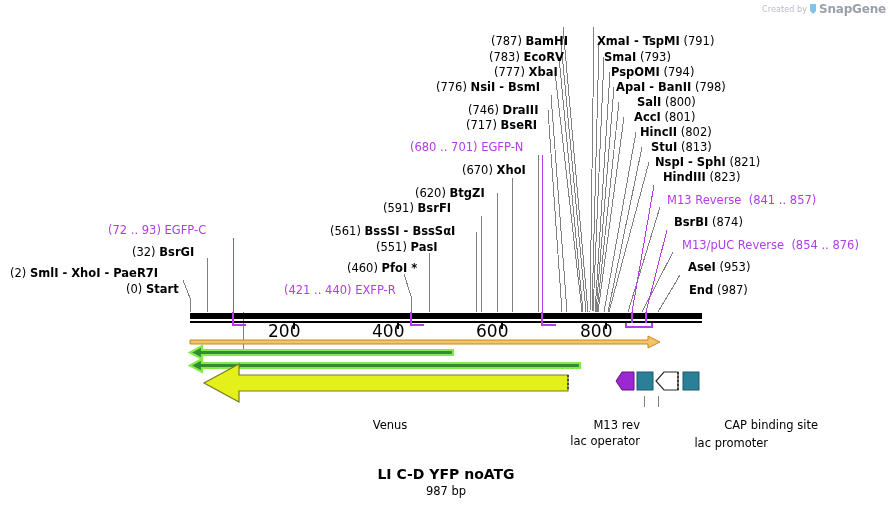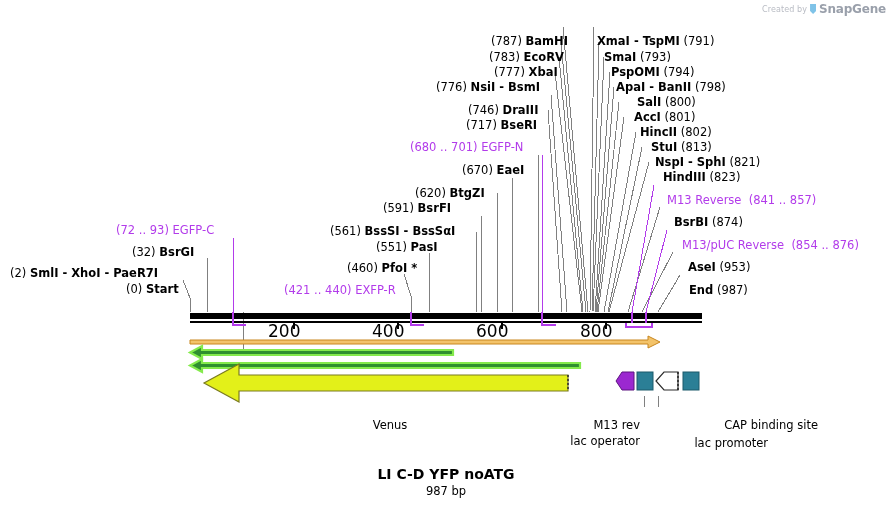--- a/index.html
+++ b/index.html
@@ -88,28 +88,28 @@
     <path d="M542,312 L542,155"></path>
     <path d="M632,312 L654,185"></path>
     <path d="M646,312 L667,230"></path>
   </g>
 </svg>
 
 <div id="labels-left">
   <div class="abs lbl" style="left:10px;top:267px"><span class="pos">(2)</span> <span class="enz">SmlI  -  XhoI  -  PaeR7I</span></div>
   <div class="abs lbl" style="left:126px;top:283px"><span class="pos">(0)</span> <span class="ital">Start</span></div>
   <div class="abs lbl" style="left:132px;top:246px"><span class="pos">(32)</span> <span class="enz">BsrGI</span></div>
-  <div class="abs lbl feat" style="left:116px;top:224px"><span class="pos">(72 .. 93)</span> <span class="enz">EGFP-C</span></div>
+  <div class="abs lbl feat" style="left:108px;top:224px"><span class="pos">(72 .. 93)</span> <span class="enz">EGFP-C</span></div>
   <div class="abs lbl feat" style="left:284px;top:284px"><span class="pos">(421 .. 440)</span> <span class="enz">EXFP-R</span></div>
   <div class="abs lbl" style="left:347px;top:262px"><span class="pos">(460)</span> <span class="enz">PfoI *</span></div>
   <div class="abs lbl" style="left:376px;top:241px"><span class="pos">(551)</span> <span class="enz">PasI</span></div>
   <div class="abs lbl" style="left:330px;top:225px"><span class="pos">(561)</span> <span class="enz">BssSI  -  BssSαI</span></div>
   <div class="abs lbl" style="left:383px;top:202px"><span class="pos">(591)</span> <span class="enz">BsrFI</span></div>
   <div class="abs lbl" style="left:415px;top:187px"><span class="pos">(620)</span> <span class="enz">BtgZI</span></div>
-  <div class="abs lbl" style="left:462px;top:164px"><span class="pos">(670)</span> <span class="enz">EaeI</span></div>
+  <div class="abs lbl" style="left:462px;top:164px"><span class="pos">(670)</span> <span class="enz">XhoI</span></div>
   <div class="abs lbl feat" style="left:410px;top:141px"><span class="pos">(680 .. 701)</span> <span class="enz">EGFP-N</span></div>
   <div class="abs lbl" style="left:466px;top:119px"><span class="pos">(717)</span> <span class="enz">BseRI</span></div>
   <div class="abs lbl" style="left:468px;top:104px"><span class="pos">(746)</span> <span class="enz">DraIII</span></div>
   <div class="abs lbl" style="left:436px;top:81px"><span class="pos">(776)</span> <span class="enz">NsiI  -  BsmI</span></div>
   <div class="abs lbl" style="left:494px;top:66px"><span class="pos">(777)</span> <span class="enz">XbaI</span></div>
   <div class="abs lbl" style="left:489px;top:51px"><span class="pos">(783)</span> <span class="enz">EcoRV</span></div>
   <div class="abs lbl" style="left:491px;top:35px"><span class="pos">(787)</span> <span class="enz">BamHI</span></div>
 </div>
 
 <div id="labels-right">

